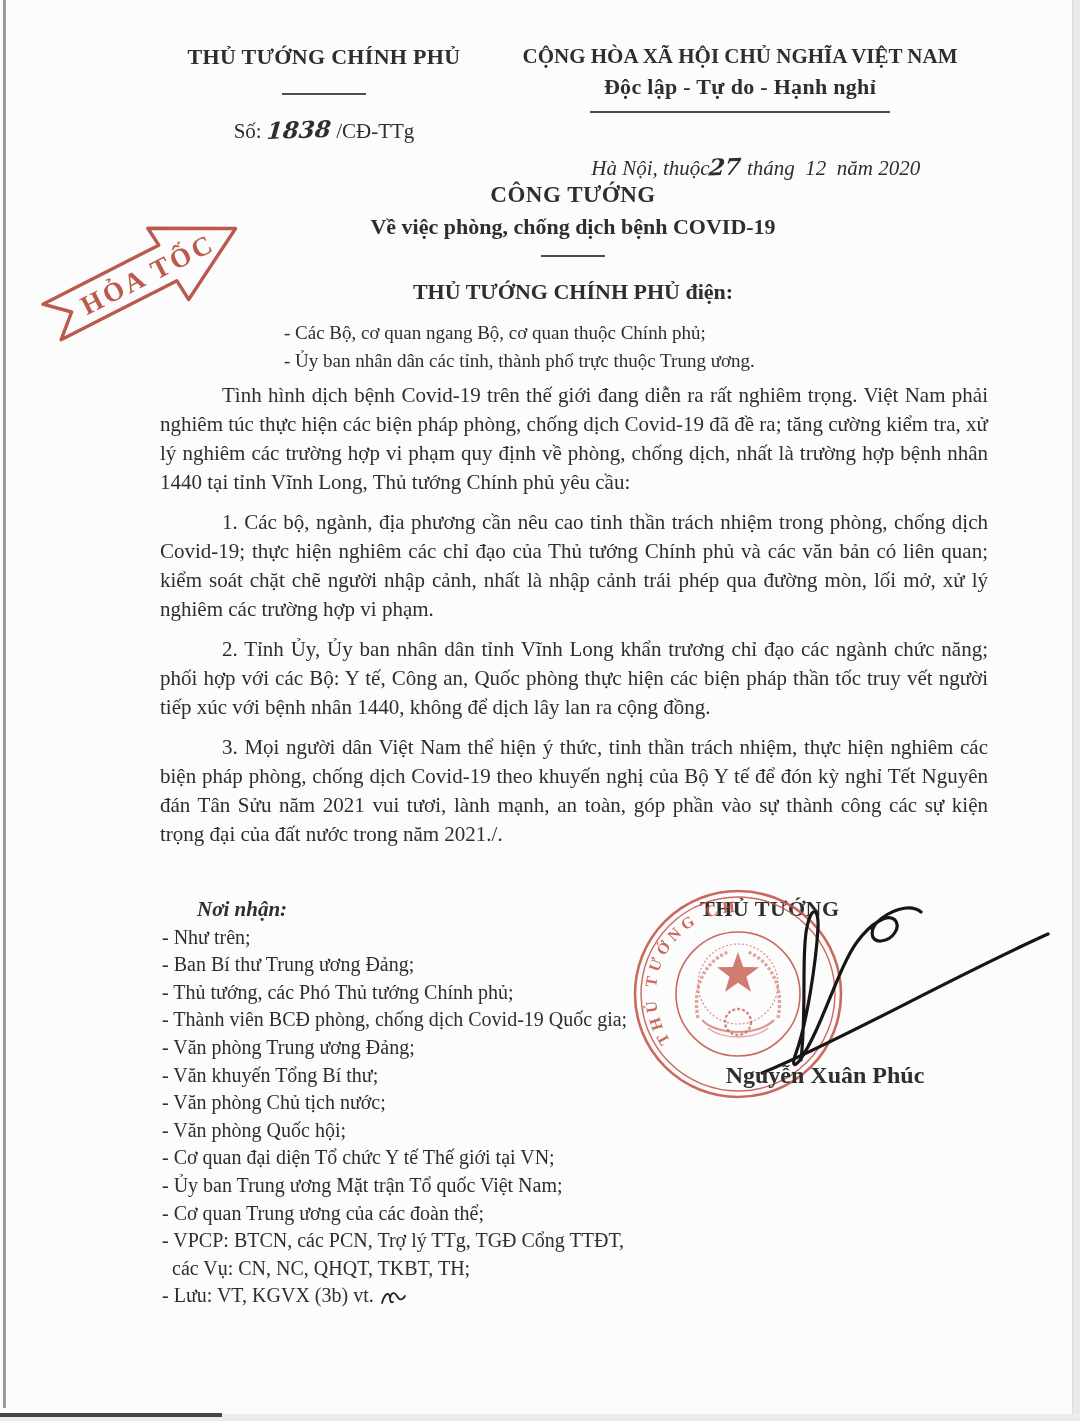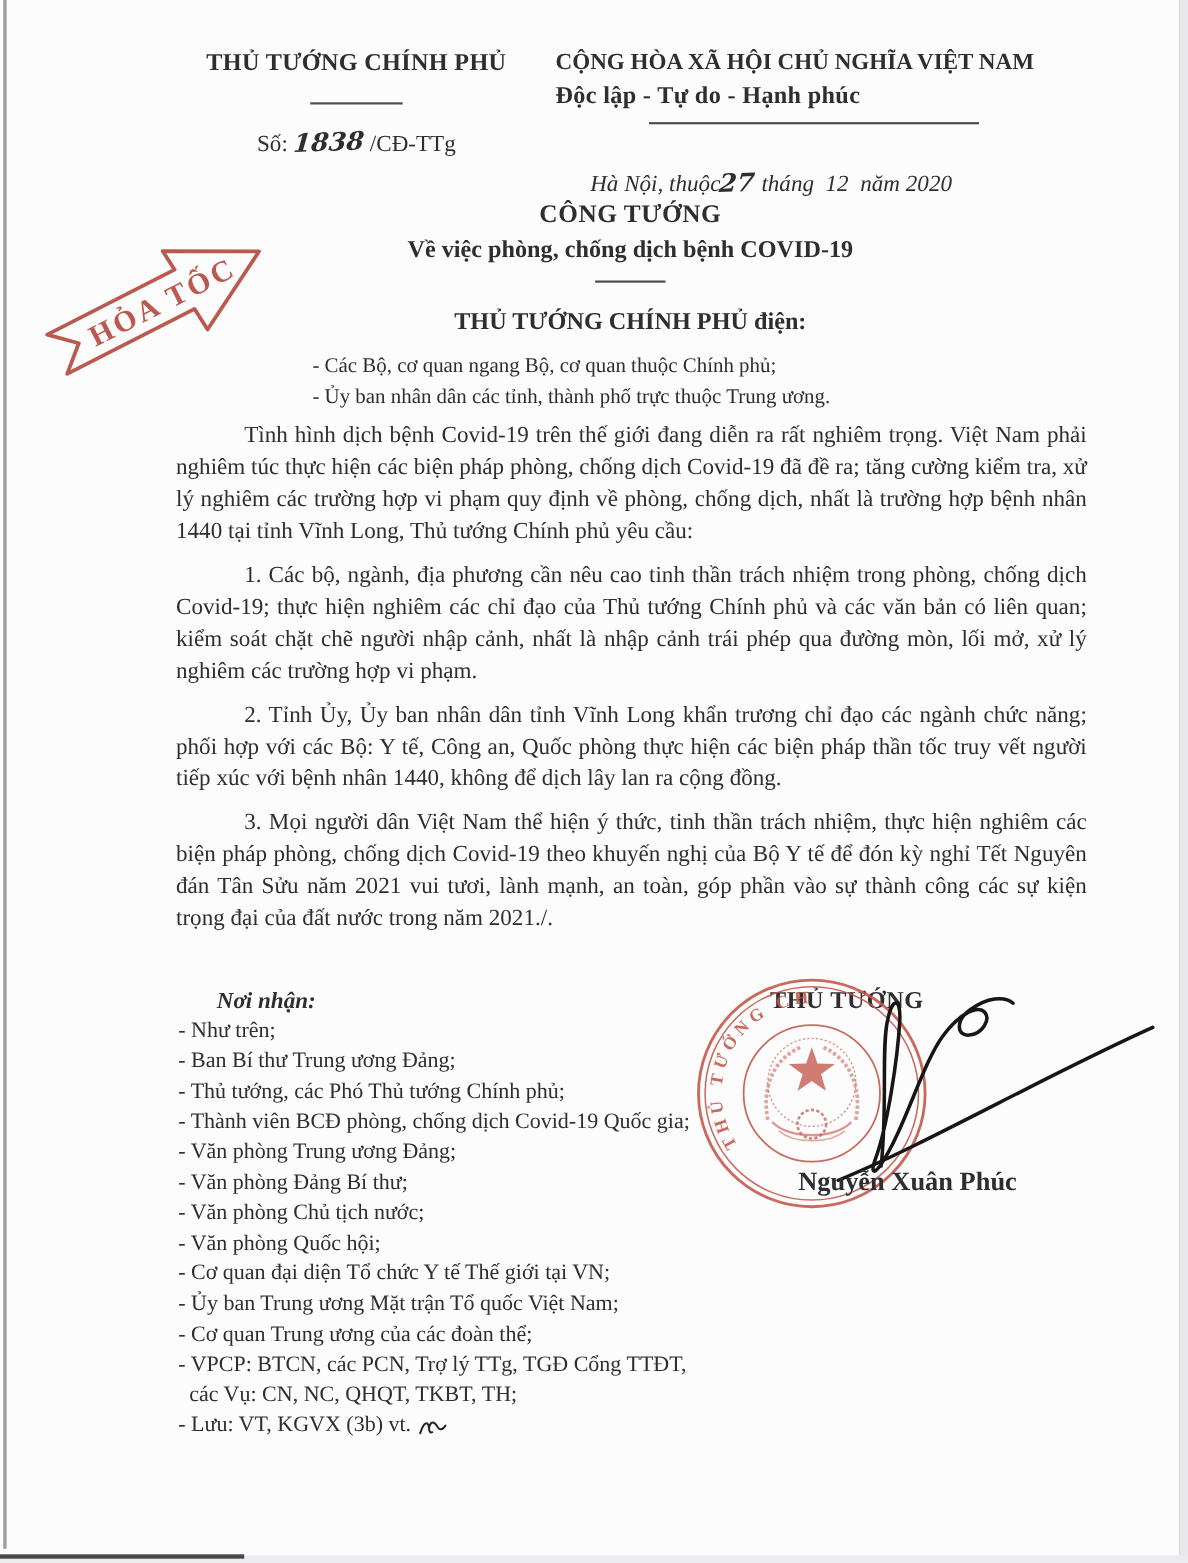--- a/index.html
+++ b/index.html
@@ -15,21 +15,21 @@
   .edge-bottom-mark { position:absolute; left:0; bottom:4px; width:222px; height:4px; background:#474747; }
 
   
   .hdr-left  { position:absolute; left:128px; top:44px; width:392px; text-align:center; }
   .org       { font-weight:bold; font-size:22px; letter-spacing:.3px; }
   .hdr-rule-left { width:84px; height:2px; background:#4d4d4d; margin:23px auto 0; }
   .so-line   { margin-top:21px; font-size:21px; }
   .hand      { font-family:"DejaVu Serif",serif; font-style:italic; font-weight:bold;
                display:inline-block; transform:skewX(-7deg) rotate(-2deg); font-size:23px; }
 
-  .hdr-right { position:absolute; left:505px; top:44px; width:470px; }
+  .hdr-right { position:absolute; left:505px; top:44px; width:470px; text-align:center; }
   .nat1      { font-weight:bold; font-size:21px; }
   .nat2      { font-weight:bold; font-size:22px; margin-top:5px; letter-spacing:.3px; }
   .hdr-rule-right { width:300px; height:2px; background:#4d4d4d; margin:11px auto 0; }
   .date-line { margin-top:15px; font-style:italic; font-size:21px; white-space:pre-wrap; }
   .date-day  { margin:0 1px 0 -1px; }
 
   
   .stamp-svg { position:absolute; left:36px; top:222px; width:250px; height:145px; }
 
   
@@ -76,21 +76,21 @@
     <div class="hdr-rule-left"></div>
     <div class="so-line">
       <span>Số:</span>
       <span class="hand">1838</span>
       <span>/CĐ-TTg</span>
     </div>
   </div>
 
   <div class="hdr-right">
     <div class="nat1">CỘNG HÒA XÃ HỘI CHỦ NGHĨA VIỆT NAM</div>
-    <div class="nat2">Độc lập - Tự do - Hạnh phúc</div>
+    <div class="nat2">Độc lập - Tự do - Hạnh nghỉ</div>
     <div class="hdr-rule-right"></div>
     <div class="date-line">
       <span>Hà Nội, thuộc</span><span class="hand date-day">27</span><span> tháng  12  năm 2020</span>
     </div>
   </div>
 
   <svg class="stamp-svg" viewBox="0 0 250 145">
     <g transform="translate(16,100) rotate(-27)" stroke="#b5483b" fill="none" stroke-width="3.4" stroke-linejoin="round" opacity="0.9">
       <path d="M0,-20 L130,-20 L128,-40 L206,0 L132,42 L130,20 L0,20 L22,0 Z" fill="#ffffff" fill-opacity="0.1"></path>
       <text x="34" y="10" font-size="27" font-weight="bold" letter-spacing="3" fill="#b5483b" stroke="none" font-family="Liberation Serif, DejaVu Serif, serif">HỎA TỐC</text>
@@ -116,21 +116,21 @@
     <p>3. Mọi người dân Việt Nam thể hiện ý thức, tinh thần trách nhiệm, thực hiện nghiêm các biện pháp phòng, chống dịch Covid-19 theo khuyến nghị của Bộ Y tế để đón kỳ nghỉ Tết Nguyên đán Tân Sửu năm 2021 vui tươi, lành mạnh, an toàn, góp phần vào sự thành công các sự kiện trọng đại của đất nước trong năm 2021./.</p>
   </div>
 
   <div class="noi-nhan">
     <div class="nn-label">Nơi nhận:</div>
     <div class="nn-item">- Như trên;</div>
     <div class="nn-item">- Ban Bí thư Trung ương Đảng;</div>
     <div class="nn-item">- Thủ tướng, các Phó Thủ tướng Chính phủ;</div>
     <div class="nn-item">- Thành viên BCĐ phòng, chống dịch Covid-19 Quốc gia;</div>
     <div class="nn-item">- Văn phòng Trung ương Đảng;</div>
-    <div class="nn-item">- Văn phòng Đảng Bí thư;</div>
+    <div class="nn-item">- Văn khuyến Tổng Bí thư;</div>
     <div class="nn-item">- Văn phòng Chủ tịch nước;</div>
     <div class="nn-item">- Văn phòng Quốc hội;</div>
     <div class="nn-item">- Cơ quan đại diện Tổ chức Y tế Thế giới tại VN;</div>
     <div class="nn-item">- Ủy ban Trung ương Mặt trận Tổ quốc Việt Nam;</div>
     <div class="nn-item">- Cơ quan Trung ương của các đoàn thể;</div>
     <div class="nn-item">- VPCP: BTCN, các PCN, Trợ lý TTg, TGĐ Cổng TTĐT,</div>
     <div class="nn-item">  các Vụ: CN, NC, QHQT, TKBT, TH;</div>
     <div class="luu-row">
       <span class="nn-item">- Lưu: VT, KGVX (3b) vt.</span>
       <svg class="luu-scribble" width="28" height="18" viewBox="0 0 28 18">

